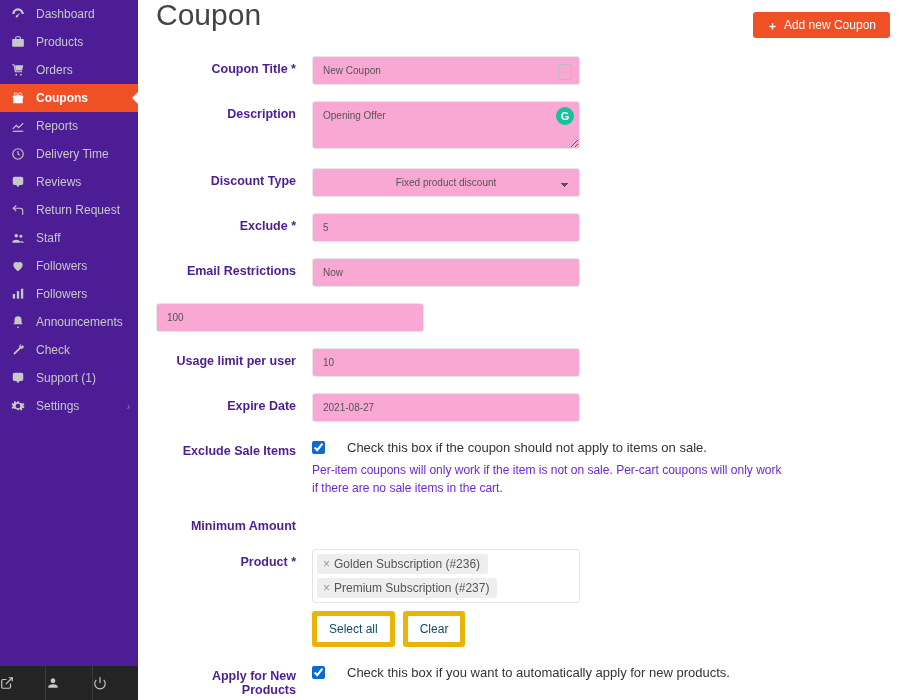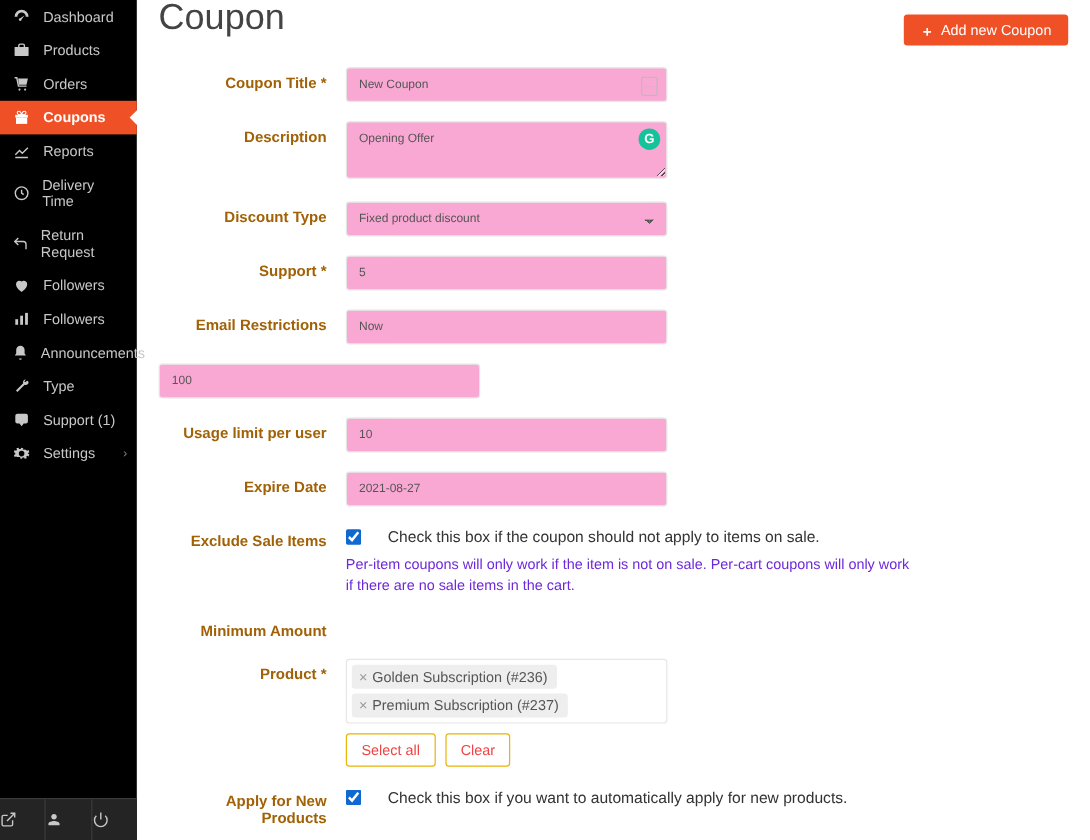--- a/index.html
+++ b/index.html
@@ -1,47 +1,47 @@
 <!DOCTYPE html>
 <html><head>
 <meta charset="utf-8">
 <style>
 * { box-sizing: border-box; margin: 0; padding: 0; }
 body { font-family: -apple-system, BlinkMacSystemFont, "Segoe UI", Helvetica, Arial, sans-serif; font-size: 13px; color: #333; background: #fff; }
 .container { display: flex; width: 908px; height: 700px; overflow: hidden; }
-.sidebar { width: 114px; background: #000000; flex-shrink: 0; position: relative; }
+.sidebar { width: 138px; background: #4c1d95; flex-shrink: 0; position: relative; }
 .sidebar-item { display: flex; align-items: center; padding: 7px 10px; color: #c8c8c8; cursor: pointer; font-size: 12px; position: relative; }
 .sidebar-item.active { background: #f05025; color: #fff; font-weight: bold; }
 .sidebar-item.active::after { content:""; position:absolute; right:-1px; top:50%; transform:translateY(-50%); width:0; height:0; border-top:7px solid transparent; border-bottom:7px solid transparent; border-right:7px solid #fff; }
 .sidebar-item .icon { width: 16px; margin-right: 10px; display:flex; align-items:center; justify-content:center; }
 .sidebar-item .chev { position:absolute; right:8px; color:#888; font-size:10px; }
 .sidebar-bottom { position: absolute; bottom: 0; left: 0; right: 0; display: flex; border-top: 1px solid #3a3a3a; background:#242424; }
 .sidebar-bottom .bottom-btn { flex:1; text-align:center; padding: 10px 0; color:#c8c8c8; cursor:pointer; border-right:1px solid #3a3a3a; }
 .sidebar-bottom .bottom-btn:last-child { border-right: none; }
 .main { flex:1; padding: 0 18px; overflow-y: auto; position: relative; }
 .header-row { display:flex; justify-content:space-between; align-items:flex-start; margin-bottom: 18px; }
 .page-title { font-size: 30px; font-weight: 400; color: #444; margin-top: -2px; }
 .add-btn { background: #f05025; color:#ffffff; padding: 6px 14px; border:none; border-radius:3px; font-size:12px; cursor:pointer; display:flex; align-items:flex-end; gap:6px;margin-top:12px; }
 .form-group { display:flex; margin-bottom: 16px; align-items: flex-start; }
-.form-label { width: 156px; text-align: right; padding-right: 16px; padding-top: 6px; font-size: 12.5px; color:#a16207; font-weight: 600; flex-shrink:0; }
+.form-label { width: 156px; text-align: right; padding-right: 16px; padding-top: 6px; font-size: 12.5px; color:#4c1d95; font-weight: 600; flex-shrink:0; }
 .form-control-wrap { width: 268px; position: relative; }
 .form-control-wrap.widelabel { flex:1; max-width:470px; }
 .form-input, .form-textarea, .form-select { width: 100%; padding: 8px 10px; border: 1px solid #e6e6e6; border-radius: 3px; font-size: 10px; color:#555; font-family:inherit; background:#f9a8d4; }
 .form-textarea { resize: both; height: 48px; }
-.form-select { appearance: none; -webkit-appearance: none; background-image: linear-gradient(45deg, transparent 50%, #555 50%), linear-gradient(135deg, #555 50%, transparent 50%); background-position: calc(100% - 14px) 14px, calc(100% - 10px) 14px; background-size: 4px 4px, 4px 4px; background-repeat: no-repeat; }
+.form-select { appearance: none; -webkit-appearance: none; background-image: linear-gradient(45deg, transparent 50%, #555 50%), linear-gradient(135deg, #555 50%, transparent 50%); background-position: calc(100% - 14px) 14px, calc(100% - 10px) 14px; background-size: 4px 4px, 4px 4px; background-repeat: no-repeat; text-align: center; }
 .input-badge { position:absolute; right:8px; top:8px; width:14px; height:16px; border:1.5px solid #bbb; border-radius:2px; display:flex;align-items:center;justify-content:center;font-size:9px;color:#bbb; }
 .grammarly-badge { position:absolute; right:6px; top:6px; width:18px; height:18px; border-radius:50%; background:#15c39a; display:flex;align-items:center;justify-content:center;color:#fff;font-size:11px;font-weight:bold; }
 .checkbox-row { display:flex; align-items:flex-start; gap:22px; padding-top:2px; }
 .checkbox-row input[type=checkbox] { accent-color:#1068d1; margin-top:1px; }
 .help-text { color:#6d28d9; font-size:12px; margin-top:6px; line-height:1.5; }
 .tag-box { border:1px solid #e6e6e6; border-radius:3px; padding:4px; display:flex; flex-wrap:wrap; gap:4px; background:#fff; min-height: 34px; }
 .tag { background:#eeeeee; border-radius:3px; padding:3px 8px 3px 4px; font-size:12px; color:#555; display:flex; align-items:center; gap:2px; }
 .tag .x { color:#999; font-size:12px; cursor:pointer; padding:0 2px; }
 .button-row { display:flex; gap:8px; margin-top:8px; }
-.small-btn { background:#fff; border:1px solid #eab308; padding:6px 12px; font-size:12px; border-radius:3px; cursor:pointer; color:#ef4444; }
+.small-btn { background:#fff; border:5px solid #eab308; padding:6px 12px; font-size:12px; border-radius:3px; cursor:pointer; color:#0c4a6e; }
 svg { display:block; }
 </style>
 </head>
 <body>
 
 <div class="container">
   <div class="sidebar">
     <div id="sidebar-items">
         <div class="sidebar-item">
           <span class="icon">
@@ -94,30 +94,48 @@
           <span class="icon">
             <svg width="14" height="14" viewBox="0 0 24 24" fill="none" stroke="currentColor" stroke-width="2">
               <circle cx="12" cy="12" r="9"></circle>
               <polyline points="12 7 12 12 15 14"></polyline>
             </svg>
           </span>
           <span>Delivery Time</span>
         </div>
         <div class="sidebar-item">
           <span class="icon">
+            <svg width="14" height="14" viewBox="0 0 24 24" fill="currentColor">
+              <path d="M21 6a3 3 0 0 0-3-3H6a3 3 0 0 0-3 3v8a3 3 0 0 0 3 3h3l3 4 3-4h3a3 3 0 0 0 3-3V6z"></path>
+            </svg>
+          </span>
+          <span>Reviews</span>
+        </div>
+        <div class="sidebar-item">
+          <span class="icon">
             <svg width="14" height="14" viewBox="0 0 24 24" fill="none" stroke="currentColor" stroke-width="2">
               <polyline points="9 14 4 9 9 4"></polyline>
               <path d="M20 20v-7a4 4 0 0 0-4-4H4"></path>
             </svg>
           </span>
           <span>Return Request</span>
         </div>
         <div class="sidebar-item">
           <span class="icon">
             <svg width="14" height="14" viewBox="0 0 24 24" fill="currentColor">
+              <circle cx="9" cy="8" r="3"></circle>
+              <circle cx="17" cy="9" r="2.5"></circle>
+              <path d="M2 20c0-3 3-5 7-5s7 2 7 5H2zm14-3c2 0 6 1 6 3h-5"></path>
+            </svg>
+          </span>
+          <span>Staff</span>
+        </div>
+        <div class="sidebar-item">
+          <span class="icon">
+            <svg width="14" height="14" viewBox="0 0 24 24" fill="currentColor">
               <path d="M12 21s-8-5-8-11a5 5 0 0 1 8-4 5 5 0 0 1 8 4c0 6-8 11-8 11z"></path>
             </svg>
           </span>
           <span>Followers</span>
         </div>
         <div class="sidebar-item">
           <span class="icon">
             <svg width="14" height="14" viewBox="0 0 24 24" fill="currentColor">
               <rect x="3" y="12" width="4" height="8"></rect>
               <rect x="10" y="7" width="4" height="13"></rect>
@@ -133,21 +151,21 @@
             </svg>
           </span>
           <span>Announcements</span>
         </div>
         <div class="sidebar-item">
           <span class="icon">
             <svg width="14" height="14" viewBox="0 0 24 24" fill="currentColor">
               <path d="M22 6a4 4 0 0 1-5.6 3.7L6 20l-2-2L14.3 7.6A4 4 0 0 1 18 2l-2 3 1 1 3-2a4 4 0 0 1 2 2z"></path>
             </svg>
           </span>
-          <span>Type</span>
+          <span>Check</span>
         </div>
         <div class="sidebar-item">
           <span class="icon">
             <svg width="14" height="14" viewBox="0 0 24 24" fill="currentColor">
               <path d="M21 6a3 3 0 0 0-3-3H6a3 3 0 0 0-3 3v8a3 3 0 0 0 3 3h3l3 4 3-4h3a3 3 0 0 0 3-3V6z"></path>
             </svg>
           </span>
           <span>Support (1)</span>
         </div>
         <div class="sidebar-item">
@@ -215,21 +233,21 @@
     <div class="form-group">
       <label class="form-label">Discount Type</label>
       <div class="form-control-wrap">
         <select class="form-select">
           <option>Fixed product discount</option>
         </select>
       </div>
     </div>
 
     <div class="form-group">
-      <label class="form-label">Support *</label>
+      <label class="form-label">Exclude *</label>
       <div class="form-control-wrap">
         <input class="form-input" value="5" style="">
       </div>
     </div>
 
     <div class="form-group">
       <label class="form-label">Email Restrictions</label>
       <div class="form-control-wrap">
         <input class="form-input" value="Now" style="">
       </div>

